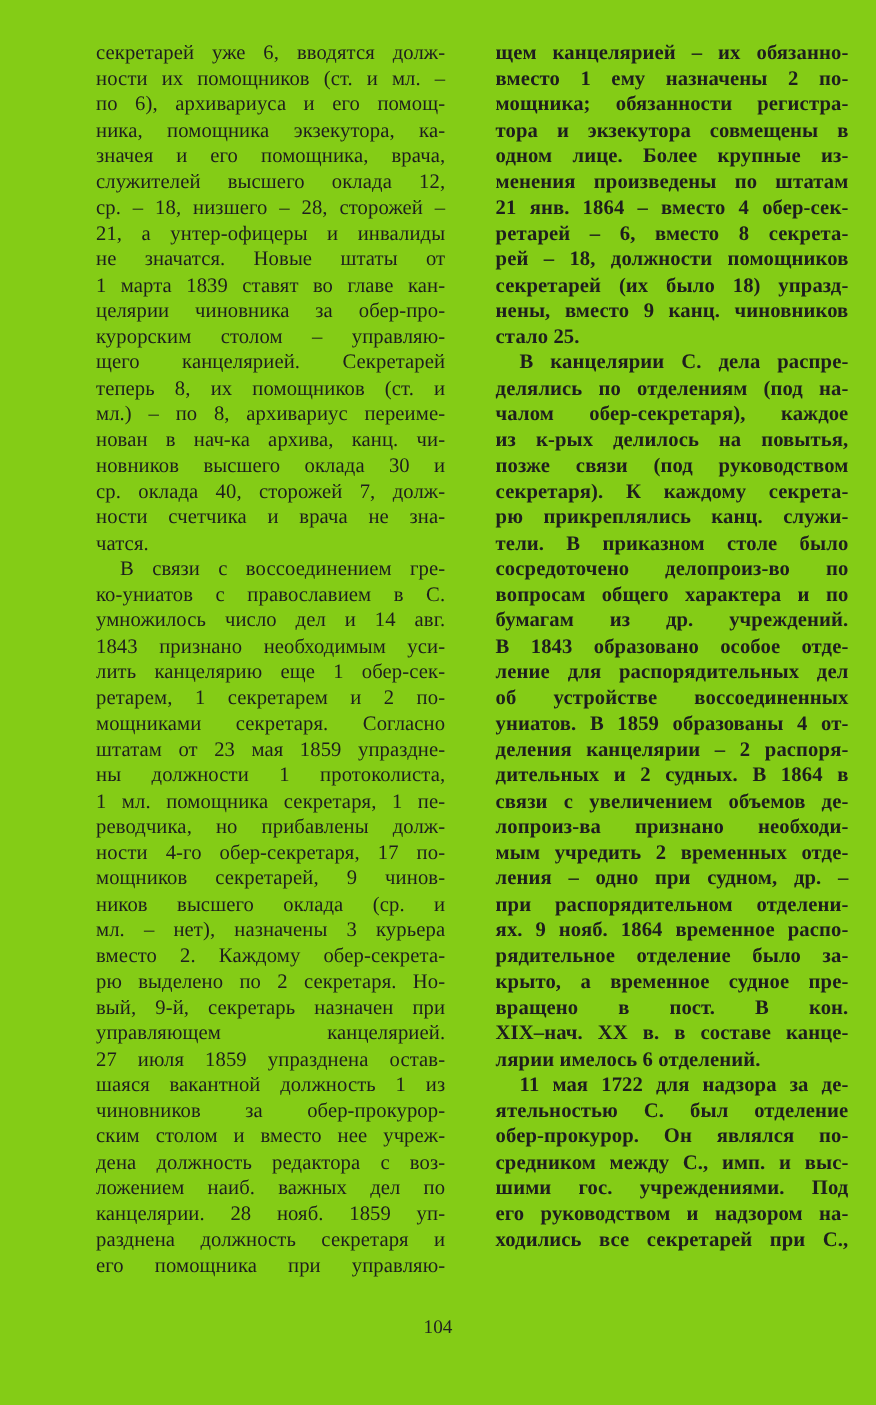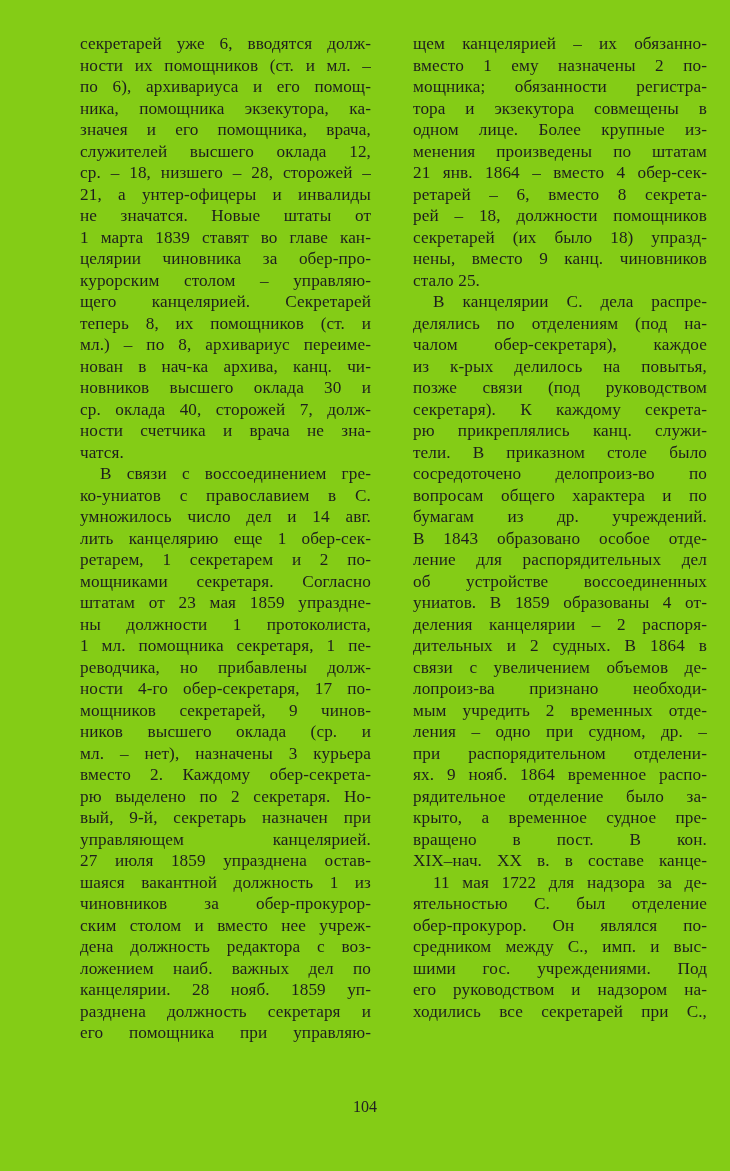--- a/index.html
+++ b/index.html
@@ -20,21 +20,21 @@
       left: 0; top: 0;
       width: 730px;
       height: 1171px;
       background: #84cc16;
     }
     .column {
       position: absolute;
       top: 33px;
     }
     .col-left  { left: 80px;  width: 291px; }
-    .col-right { left: 413px; width: 294px; }
+    .col-right { left: 413px; width: 294px; font-weight: bold; }
     .line {
       display: block;
       height: 21.5px;
       line-height: 21.5px;
       font-size: 17.2px;
       white-space: nowrap;
       text-align: justify;
       text-align-last: justify;
       letter-spacing: 0.1px;
     }
@@ -77,20 +77,21 @@
       <span class="line">теперь 8, их помощников (ст. и</span>
       <span class="line">мл.) – по 8, архивариус переиме-</span>
       <span class="line">нован в нач-ка архива, канц. чи-</span>
       <span class="line">новников высшего оклада 30 и</span>
       <span class="line">ср. оклада 40, сторожей 7, долж-</span>
       <span class="line">ности счетчика и врача не зна-</span>
       <span class="line last">чатся.</span>
       <span class="line indent">В связи с воссоединением гре-</span>
       <span class="line">ко-униатов с православием в С.</span>
       <span class="line">умножилось число дел и 14 авг.</span>
+      <span class="line">1843 признано необходимым уси-</span>
       <span class="line">лить канцелярию еще 1 обер-сек-</span>
       <span class="line">ретарем, 1 секретарем и 2 по-</span>
       <span class="line">мощниками секретаря. Согласно</span>
       <span class="line">штатам от 23 мая 1859 упраздне-</span>
       <span class="line">ны должности 1 протоколиста,</span>
       <span class="line">1 мл. помощника секретаря, 1 пе-</span>
       <span class="line">реводчика, но прибавлены долж-</span>
       <span class="line">ности 4-го обер-секретаря, 17 по-</span>
       <span class="line">мощников секретарей, 9 чинов-</span>
       <span class="line">ников высшего оклада (ср. и</span>
@@ -142,20 +143,21 @@
       <span class="line">связи с увеличением объемов де-</span>
       <span class="line">лопроиз-ва признано необходи-</span>
       <span class="line">мым учредить 2 временных отде-</span>
       <span class="line">ления – одно при судном, др. –</span>
       <span class="line">при распорядительном отделени-</span>
       <span class="line">ях. 9 нояб. 1864 временное распо-</span>
       <span class="line">рядительное отделение было за-</span>
       <span class="line">крыто, а временное судное пре-</span>
       <span class="line">вращено в пост. В кон.</span>
       <span class="line">XIX–нач. XX в. в составе канце-</span>
+      <span class="line last">лярии имелось 6 отделений.</span>
       <span class="line indent">11 мая 1722 для надзора за де-</span>
       <span class="line">ятельностью С. был отделение</span>
       <span class="line">обер-прокурор. Он являлся по-</span>
       <span class="line">средником между С., имп. и выс-</span>
       <span class="line">шими гос. учреждениями. Под</span>
       <span class="line">его руководством и надзором на-</span>
       <span class="line">ходились все секретарей при С.,</span>
     </div>
   <div class="page-number">104</div>
 </div>

